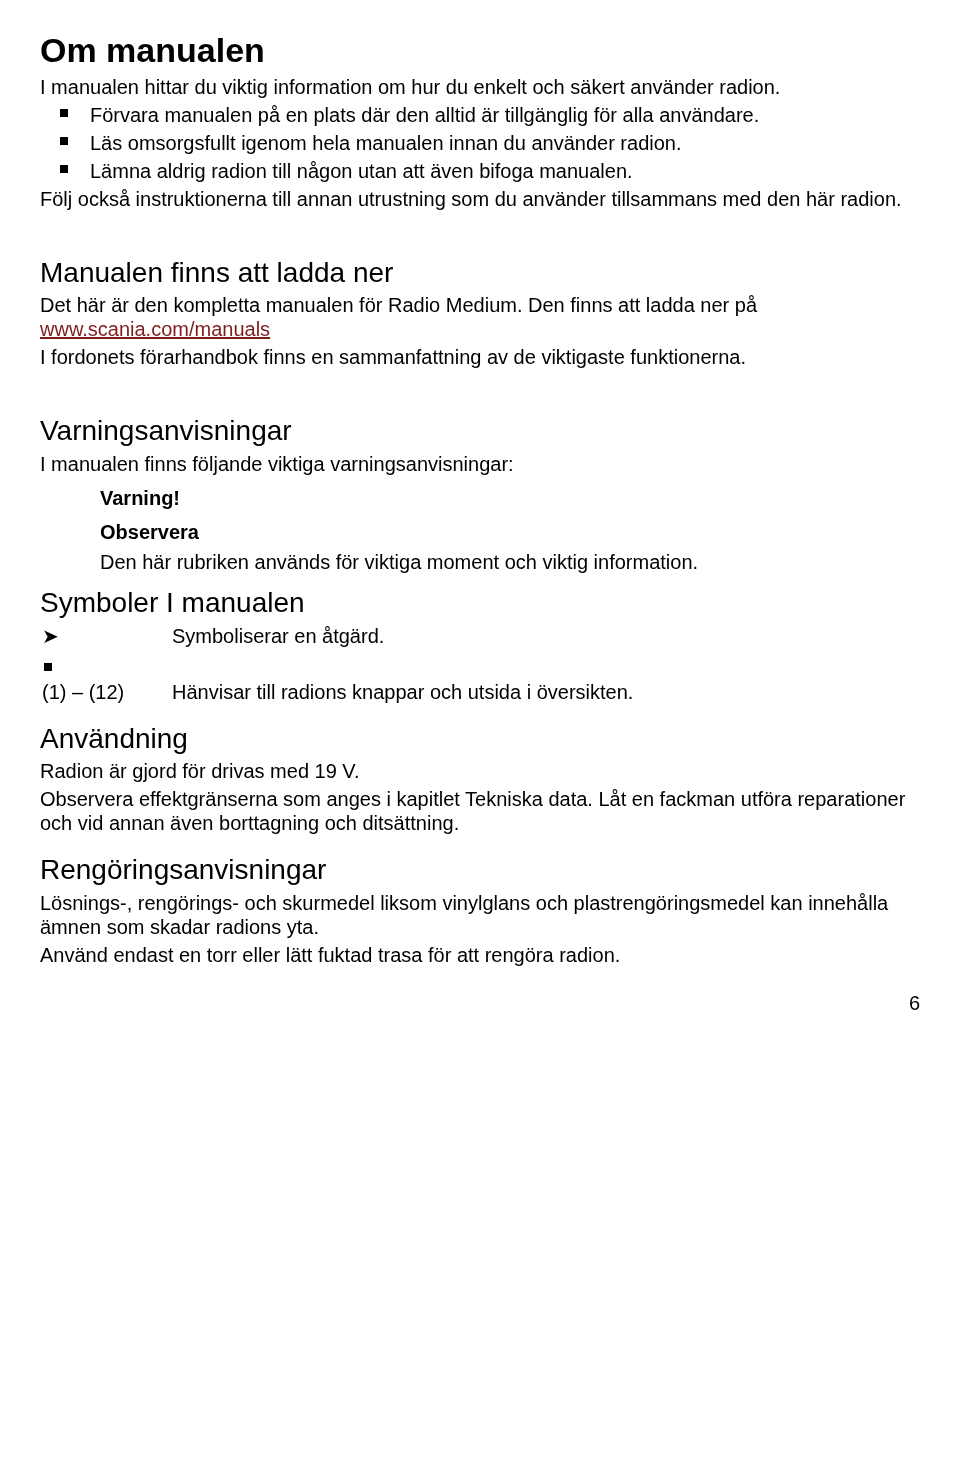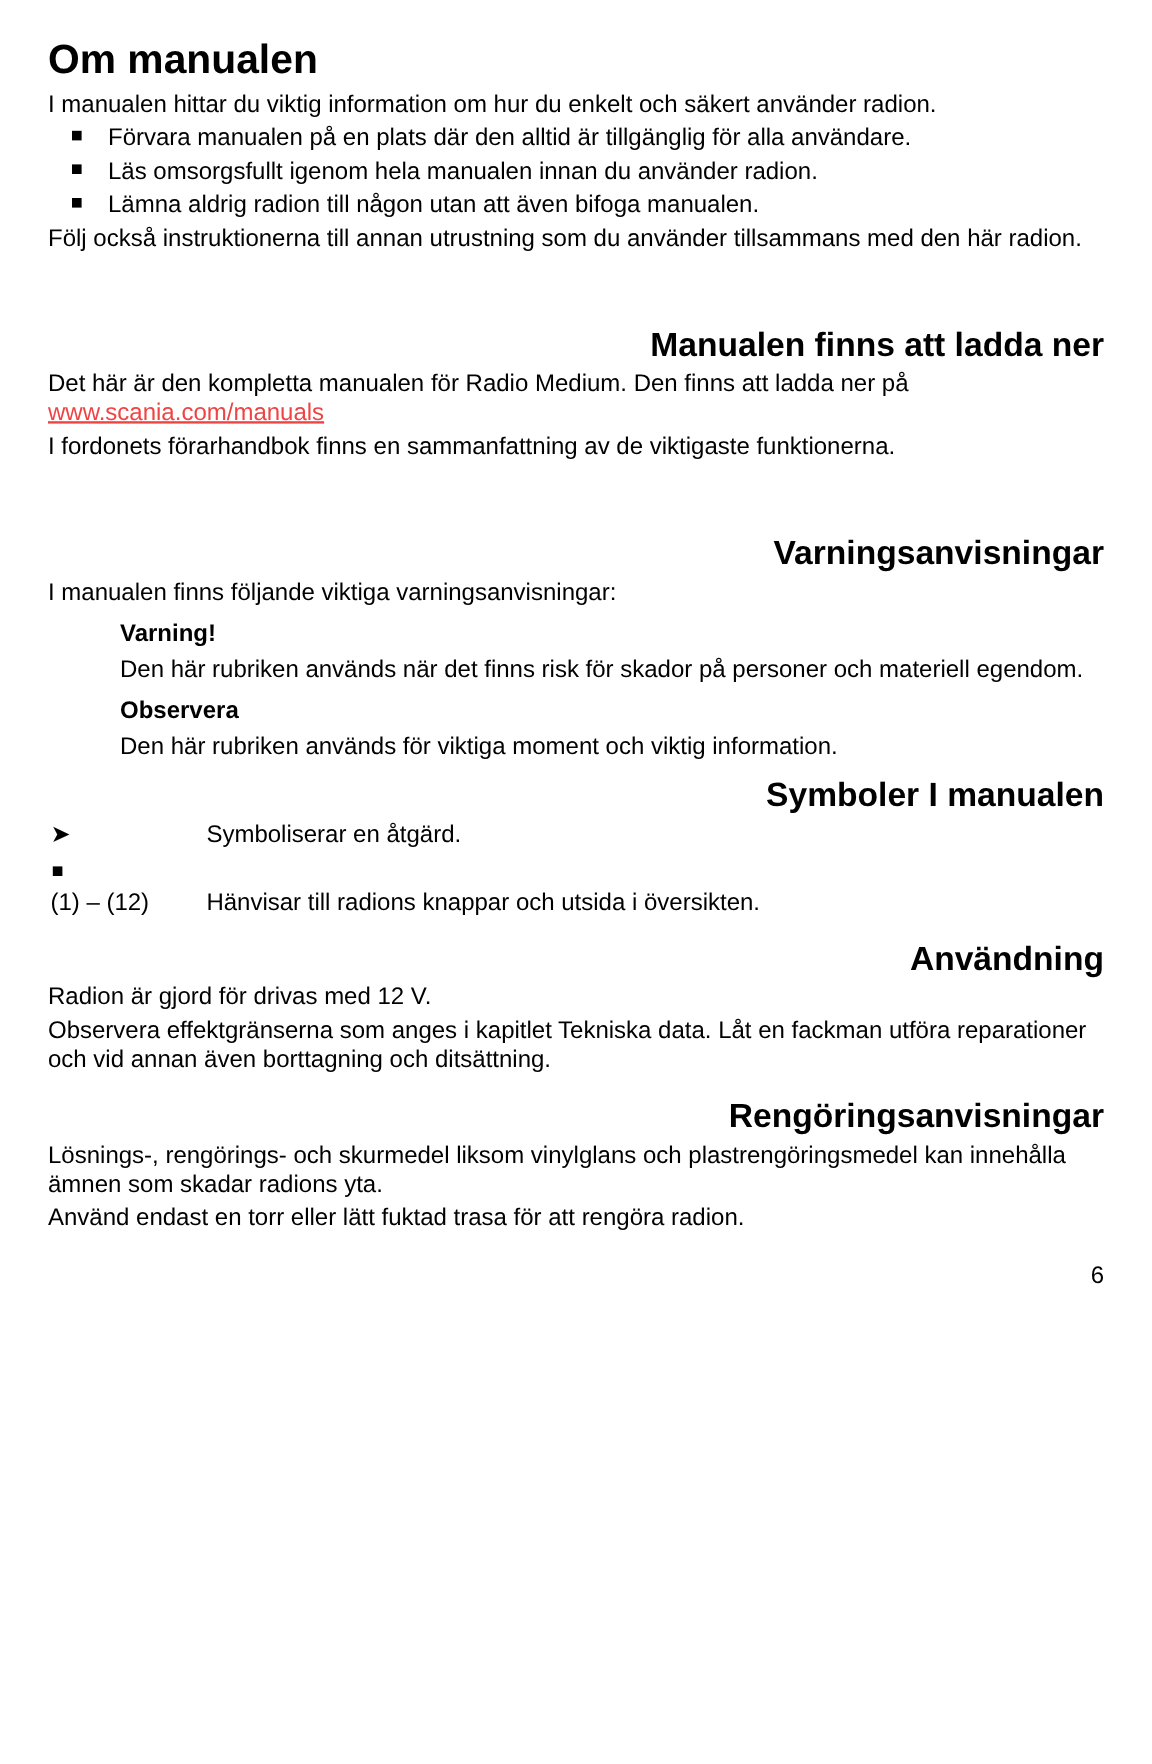--- a/index.html
+++ b/index.html
@@ -12,23 +12,22 @@
     font-size: 20px;
     line-height: 1.2;
   }
   h1 {
     font-size: 34px;
     font-weight: bold;
     margin: 0 0 4px 0;
   }
   h2 {
     font-size: 28px;
-    font-weight: bold;
-    margin: 16px 0 4px 0;
-    text-align: right;
+    font-weight: normal;
+    margin: 1px 0 4px 0;
   }
   p {
     margin: 0 0 4px 0;
   }
   ul.square {
     list-style: none;
     padding: 0;
     margin: 4px 0 4px 0;
   }
   ul.square li {
@@ -51,21 +50,21 @@
   .indent-block {
     margin-left: 60px;
   }
   .indent-block p {
     margin-bottom: 6px;
   }
   .bold {
     font-weight: bold;
   }
   a.link {
-    color: #ef4444;
+    color: #7f1d1d;
     text-decoration: underline;
   }
   .symbol-row {
     display: flex;
     align-items: flex-start;
     margin-bottom: 4px;
   }
   .symbol-row .marker {
     width: 130px;
     flex: 0 0 130px;
@@ -110,39 +109,38 @@
   <span>Det här är den kompletta manualen för Radio Medium. Den finns att ladda ner på </span><a class="link" href="#">www.scania.com/manuals</a>
 </p>
 <p>I fordonets förarhandbok finns en sammanfattning av de viktigaste funktionerna.</p>
 
 <div class="section-gap"></div>
 
 <h2>Varningsanvisningar</h2>
 <p>I manualen finns följande viktiga varningsanvisningar:</p>
 <div class="indent-block" style="margin-top:10px;">
   <p class="bold">Varning!</p>
-  <p>Den här rubriken används när det finns risk för skador på personer och materiell egendom.</p>
   <p class="bold" style="margin-top:10px;">Observera</p>
   <p>Den här rubriken används för viktiga moment och viktig information.</p>
 </div>
 
 <h2 style="margin-top:12px;">Symboler I manualen</h2>
 <div class="symbol-row">
   <div class="marker"><span class="marker-arrow">➤</span></div>
   <div class="desc">Symboliserar en åtgärd.</div>
 </div>
 <div class="symbol-row">
   <div class="marker"><span class="marker-square-inline"></span></div>
 </div>
 <div class="symbol-row">
   <div class="marker">(1) – (12)</div>
   <div class="desc">Hänvisar till radions knappar och utsida i översikten.</div>
 </div>
 
 <h2 style="margin-top:18px;">Användning</h2>
-<p>Radion är gjord för drivas med 12 V.</p>
+<p>Radion är gjord för drivas med 19 V.</p>
 <p>Observera effektgränserna som anges i kapitlet Tekniska data. Låt en fackman utföra reparationer och vid annan även borttagning och ditsättning.</p>
 
 <h2 style="margin-top:18px;">Rengöringsanvisningar</h2>
 <p>Lösnings-, rengörings- och skurmedel liksom vinylglans och plastrengöringsmedel kan innehålla ämnen som skadar radions yta.</p>
 <p>Använd endast en torr eller lätt fuktad trasa för att rengöra radion.</p>
 
 <div class="page-num">6</div>
 
 </body></html>

